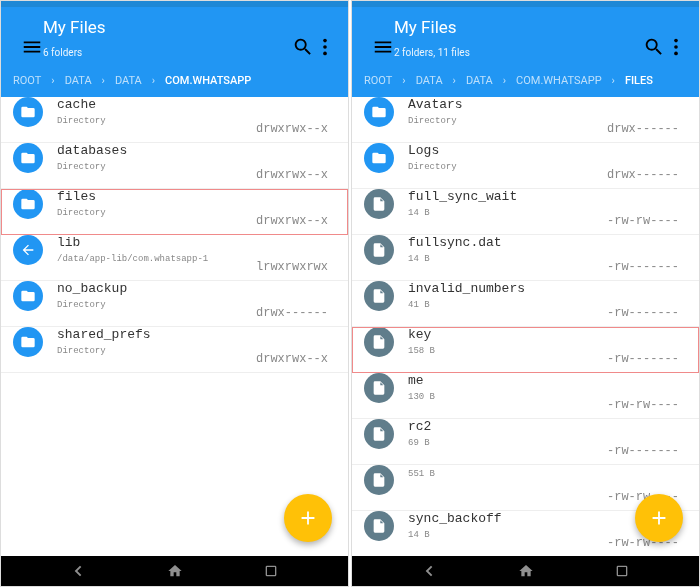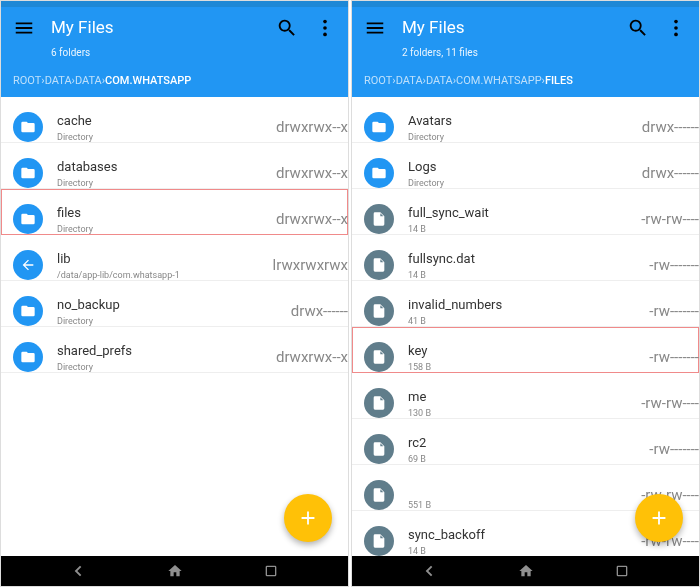--- a/index.html
+++ b/index.html
@@ -21,76 +21,76 @@
     position: relative;
     border: 1px solid #ddd;
   }
   .statusbar {
     height: 6px;
     background: #1e88d6;
   }
   .appbar {
     background: #2196f3;
     color: #fff;
-    padding: 10px 12px 8px 12px;
+    padding: 10px 12px 8px 20px;
     display: flex;
-    align-items: flex-start;
-    gap: 16px;
+    align-items: flex-end;
   }
   .appbar .titlewrap { flex: 1; }
   .appbar .title { font-size: 17px; font-weight: 400; }
   .appbar .subtitle { font-size: 10px; opacity: .9; margin-top: 10px; }
   .appbar .icon { width: 22px; height: 22px; display:flex; align-items:center; justify-content:center; }
   .breadcrumb {
     background: #2196f3;
     color: #fff;
     padding: 8px 12px 10px 12px;
     font-size: 11px;
     display: flex;
     align-items: center;
-    gap: 0;
+    gap: 10px;
     overflow: hidden;
     white-space: nowrap;
   }
   .breadcrumb .seg { opacity: .7; }
   .breadcrumb .seg.active { opacity: 1; font-weight: 500; }
   .breadcrumb .chev { opacity:.7; }
   .list {
     flex: 1;
     overflow: hidden;
     background: #fff;
   }
   .row {
     display: flex;
-    align-items: flex-end;
+    align-items: flex-start;
     height: 46px;
     padding: 0 12px;
     gap: 14px;
     border-bottom: 1px solid #eee;
     position: relative;
+    font-family: Liberation Mono, monospace;
   }
   .row.highlight {
     outline: 1px solid #f08a8a;
     outline-offset: -1px;
     z-index: 2;
   }
   .row .circle {
     width: 30px; height: 30px;
     border-radius: 50%;
     display: flex; align-items: center; justify-content: center;
     flex-shrink: 0;
   }
   .circle.folder { background: #2196f3; }
   .circle.file   { background: #607d8b; }
   .circle.link   { background: #2196f3; }
   .circle svg { width: 16px; height: 16px; fill:#fff; }
   .row .info { flex:1; min-width:0; }
   .row .name { font-size: 13px; color:#333; }
   .row .sub  { font-size: 9px; color:#888; margin-top:4px; }
-  .row .perm { font-size: 15px; color:#888; position:absolute; right:0; bottom:6px; }
+  .row .perm { font-size: 12px; color:#888; position:absolute; right:20px; bottom:6px; }
   .fab {
     position: absolute;
     right: 16px;
     bottom: 44px;
     width: 48px; height: 48px;
     border-radius: 50%;
     background: #ffc107;
     display:flex; align-items:center; justify-content:center;
     box-shadow: 0 3px 6px rgba(0,0,0,.3);
   }

